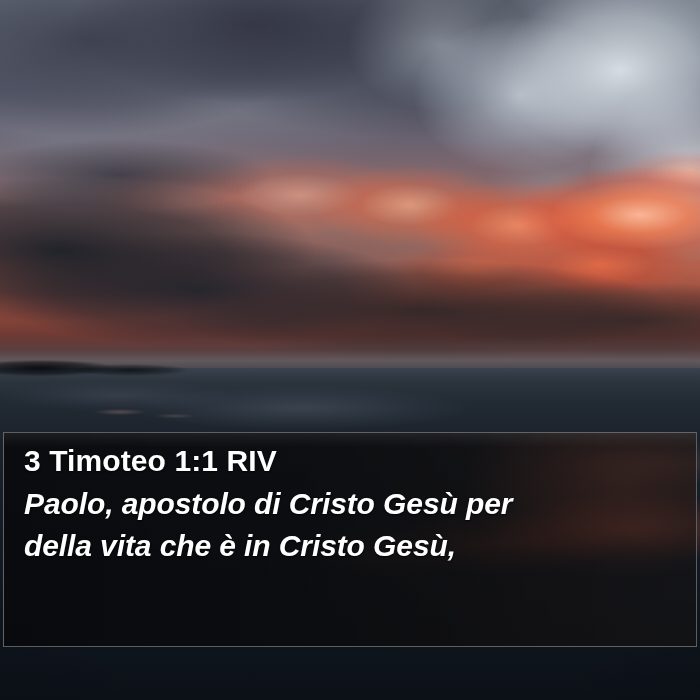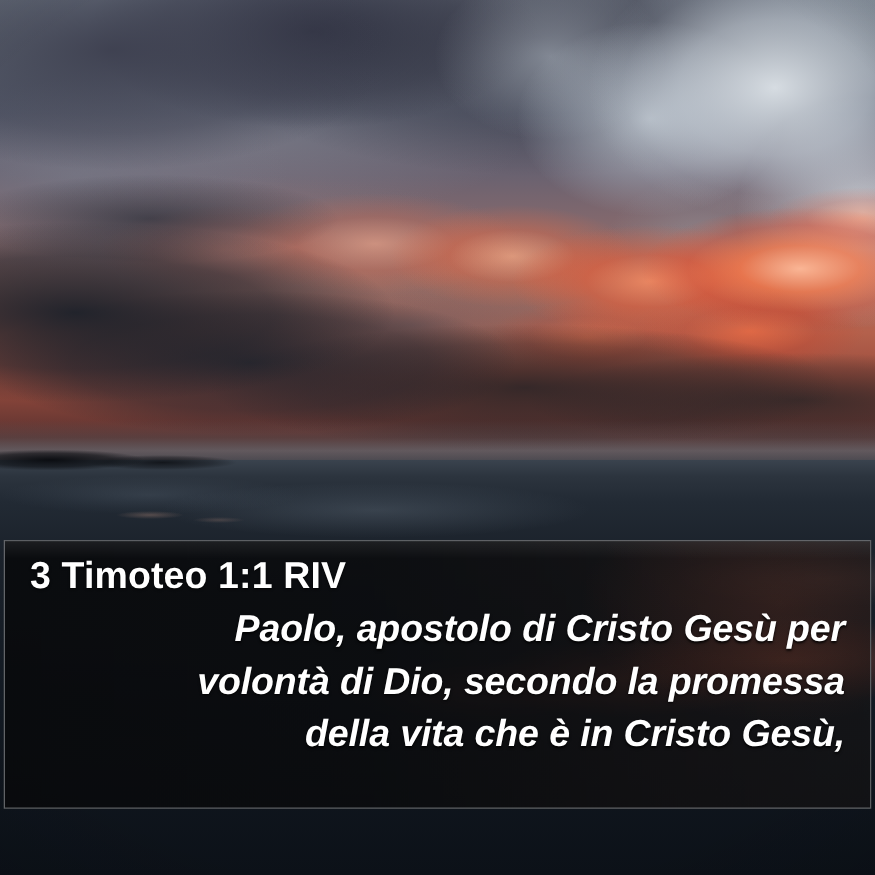--- a/index.html
+++ b/index.html
@@ -209,21 +209,21 @@
     margin: 4px 0 0 0;
     color: #ffffff;
     font-family: "Liberation Sans Narrow", "Liberation Sans", sans-serif;
     font-weight: bold;
     font-style: italic;
     font-size: 30px;
     line-height: 42px;
     letter-spacing: -0.1px;
     text-shadow: 0 1px 2px rgba(0,0,0,0.85);
   }
-  .verse-body .vline { display: block; white-space: nowrap; text-align: right; }
+  .verse-body .vline { display: block; white-space: nowrap; }
 </style>
 </head>
 <body>
 
 <div id="scene">
 
   <div class="layer sky-base"></div>
   <div class="layer cloud-dark-left"></div>
   <div class="layer cloud-bright-right"></div>
   <div class="layer cloud-mid"></div>
@@ -235,19 +235,18 @@
   <div class="layer shore"></div>
   <div class="layer water-specks"></div>
   <div class="layer vignette"></div>
 
   <div class="verse-panel">
 
     <div class="verse-ref">3 Timoteo 1:1 RIV</div>
 
     <div class="verse-body">
       <span class="vline">Paolo, apostolo di Cristo Gesù per</span>
-      <span class="vline">volontà di Dio, secondo la promessa</span>
       <span class="vline">della vita che è in Cristo Gesù,</span>
     </div>
 
   </div>
 
 </div>
 
 </body></html>

